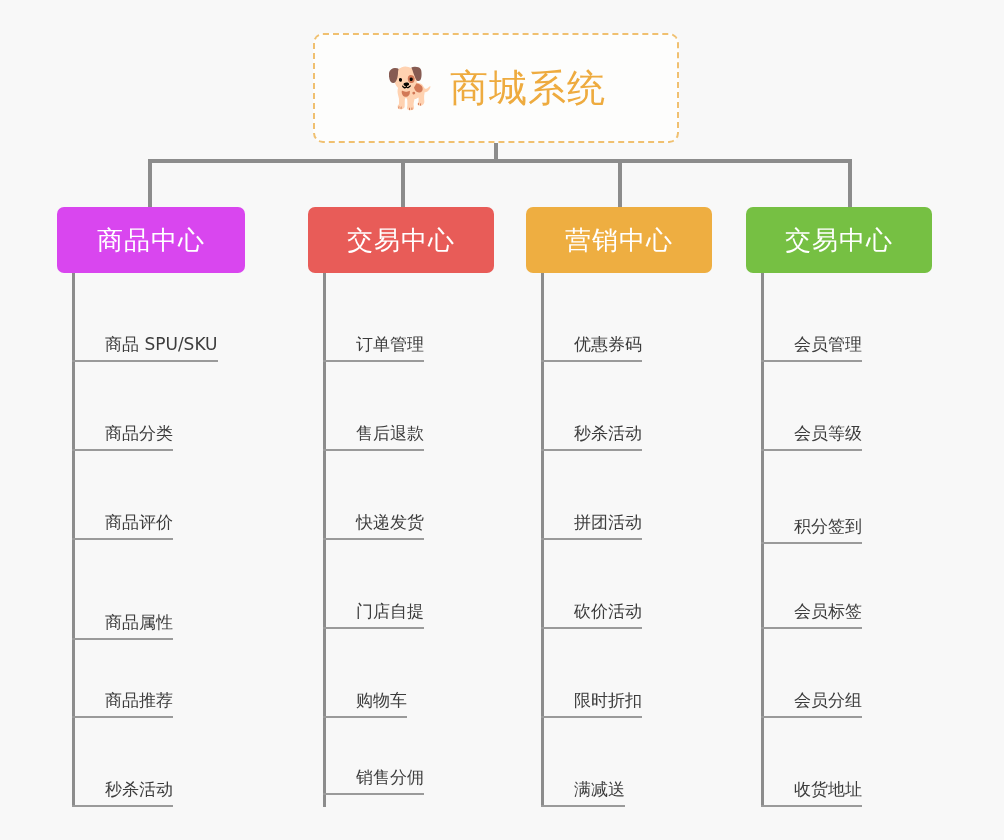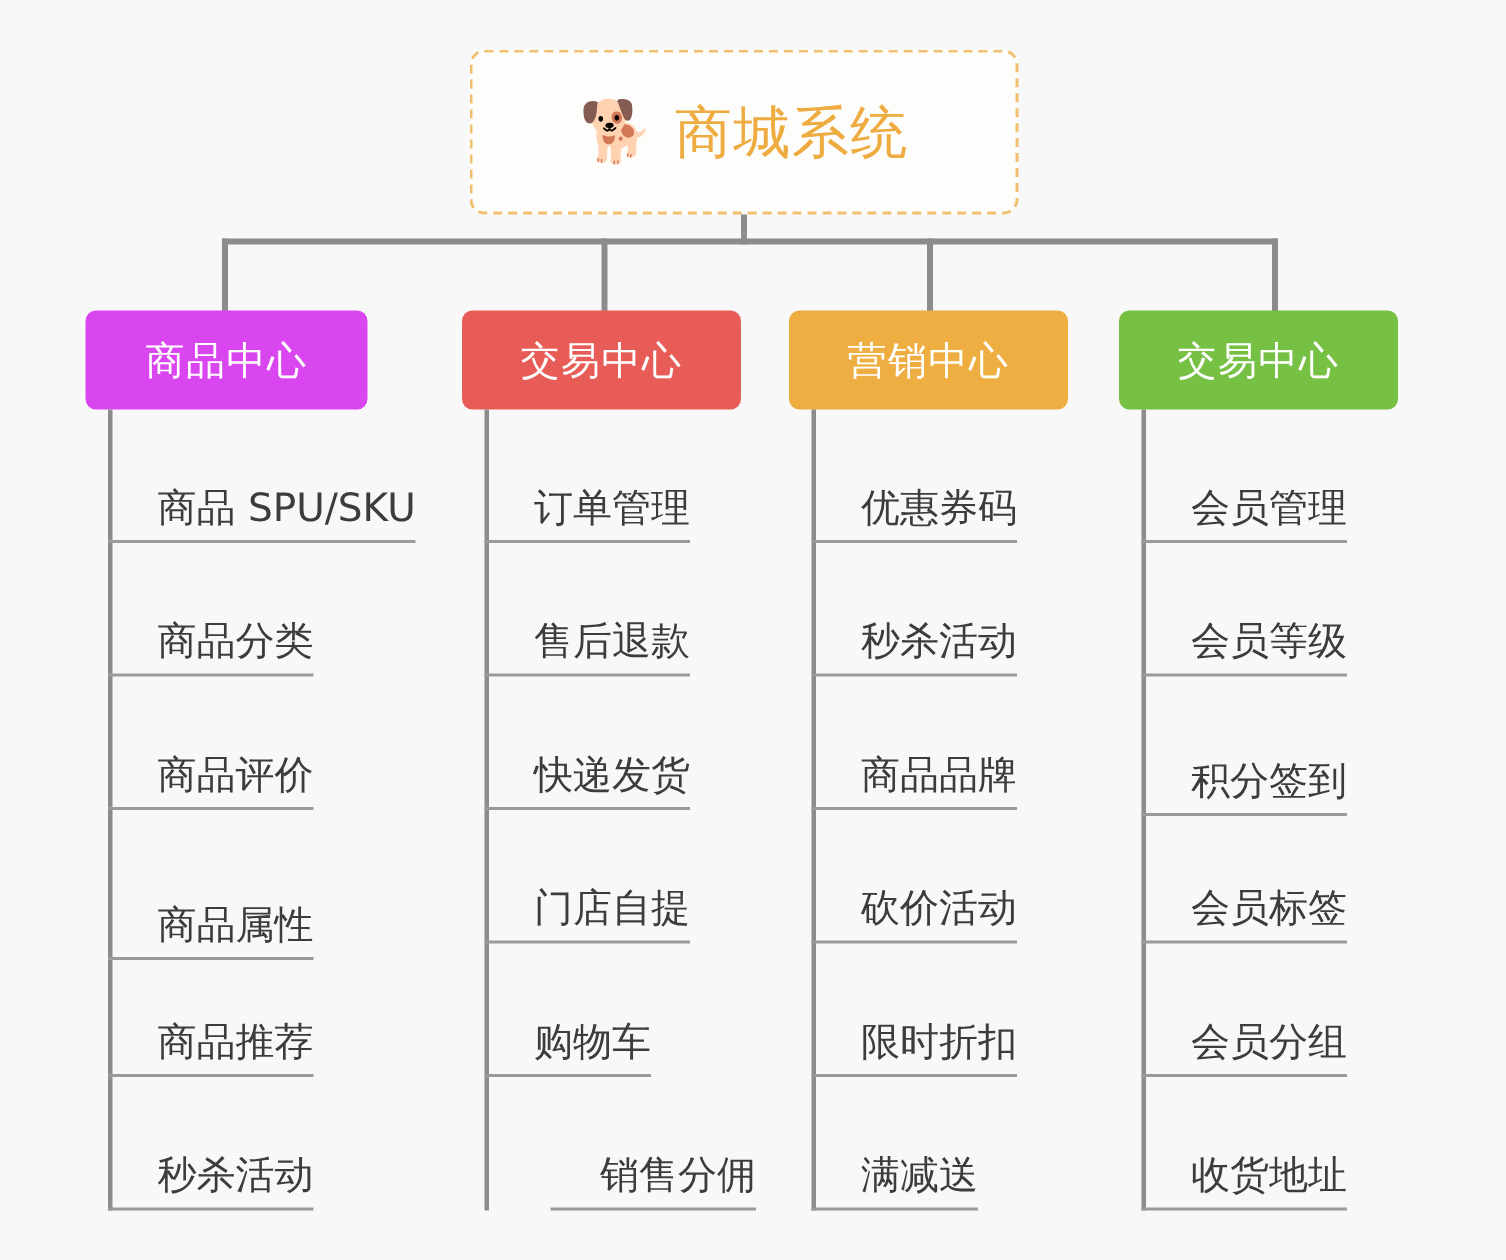--- a/index.html
+++ b/index.html
@@ -88,21 +88,21 @@
     height: 89px;
     box-sizing: border-box;
     display: flex;
     align-items: flex-end;
     padding-left: 33px;
     padding-bottom: 6px;
     border-bottom: 2px solid #9a9a9a;
     white-space: nowrap;
   }
   .leaf-label {
-    font-size: 26px;
+    font-size: 17px;
     color: #3c3c3c;
     line-height: 1.1;
   }
 </style>
 </head>
 <body style="background: rgb(248, 248, 248);">
 
 <div id="canvas">
 
   <div class="root-node" style="background: rgb(253, 253, 252); border-color: rgb(240, 192, 112);">
@@ -163,34 +163,34 @@
       </div>
       <div class="leaf-item" style="top: 178px;">
         <span class="leaf-label">快递发货</span>
       </div>
       <div class="leaf-item" style="top: 267px;">
         <span class="leaf-label">门店自提</span>
       </div>
       <div class="leaf-item" style="top: 356px;">
         <span class="leaf-label">购物车</span>
       </div>
-      <div class="leaf-item" style="top: 445px; margin-left: 44px;">
+      <div class="leaf-item" style="top: 433px;">
         <span class="leaf-label">销售分佣</span>
       </div>
     </div>
   <div class="leaf-col" style="left:541px;">
       <div class="leaf-spine" style="height: 534px; background: rgb(140, 140, 140);"></div>
       <div class="leaf-item" style="top: 0px;">
         <span class="leaf-label">优惠券码</span>
       </div>
       <div class="leaf-item" style="top: 89px;">
         <span class="leaf-label">秒杀活动</span>
       </div>
       <div class="leaf-item" style="top: 178px;">
-        <span class="leaf-label">商品品牌</span>
+        <span class="leaf-label">拼团活动</span>
       </div>
       <div class="leaf-item" style="top: 267px;">
         <span class="leaf-label">砍价活动</span>
       </div>
       <div class="leaf-item" style="top: 356px;">
         <span class="leaf-label">限时折扣</span>
       </div>
       <div class="leaf-item" style="top: 445px;">
         <span class="leaf-label">满减送</span>
       </div>

